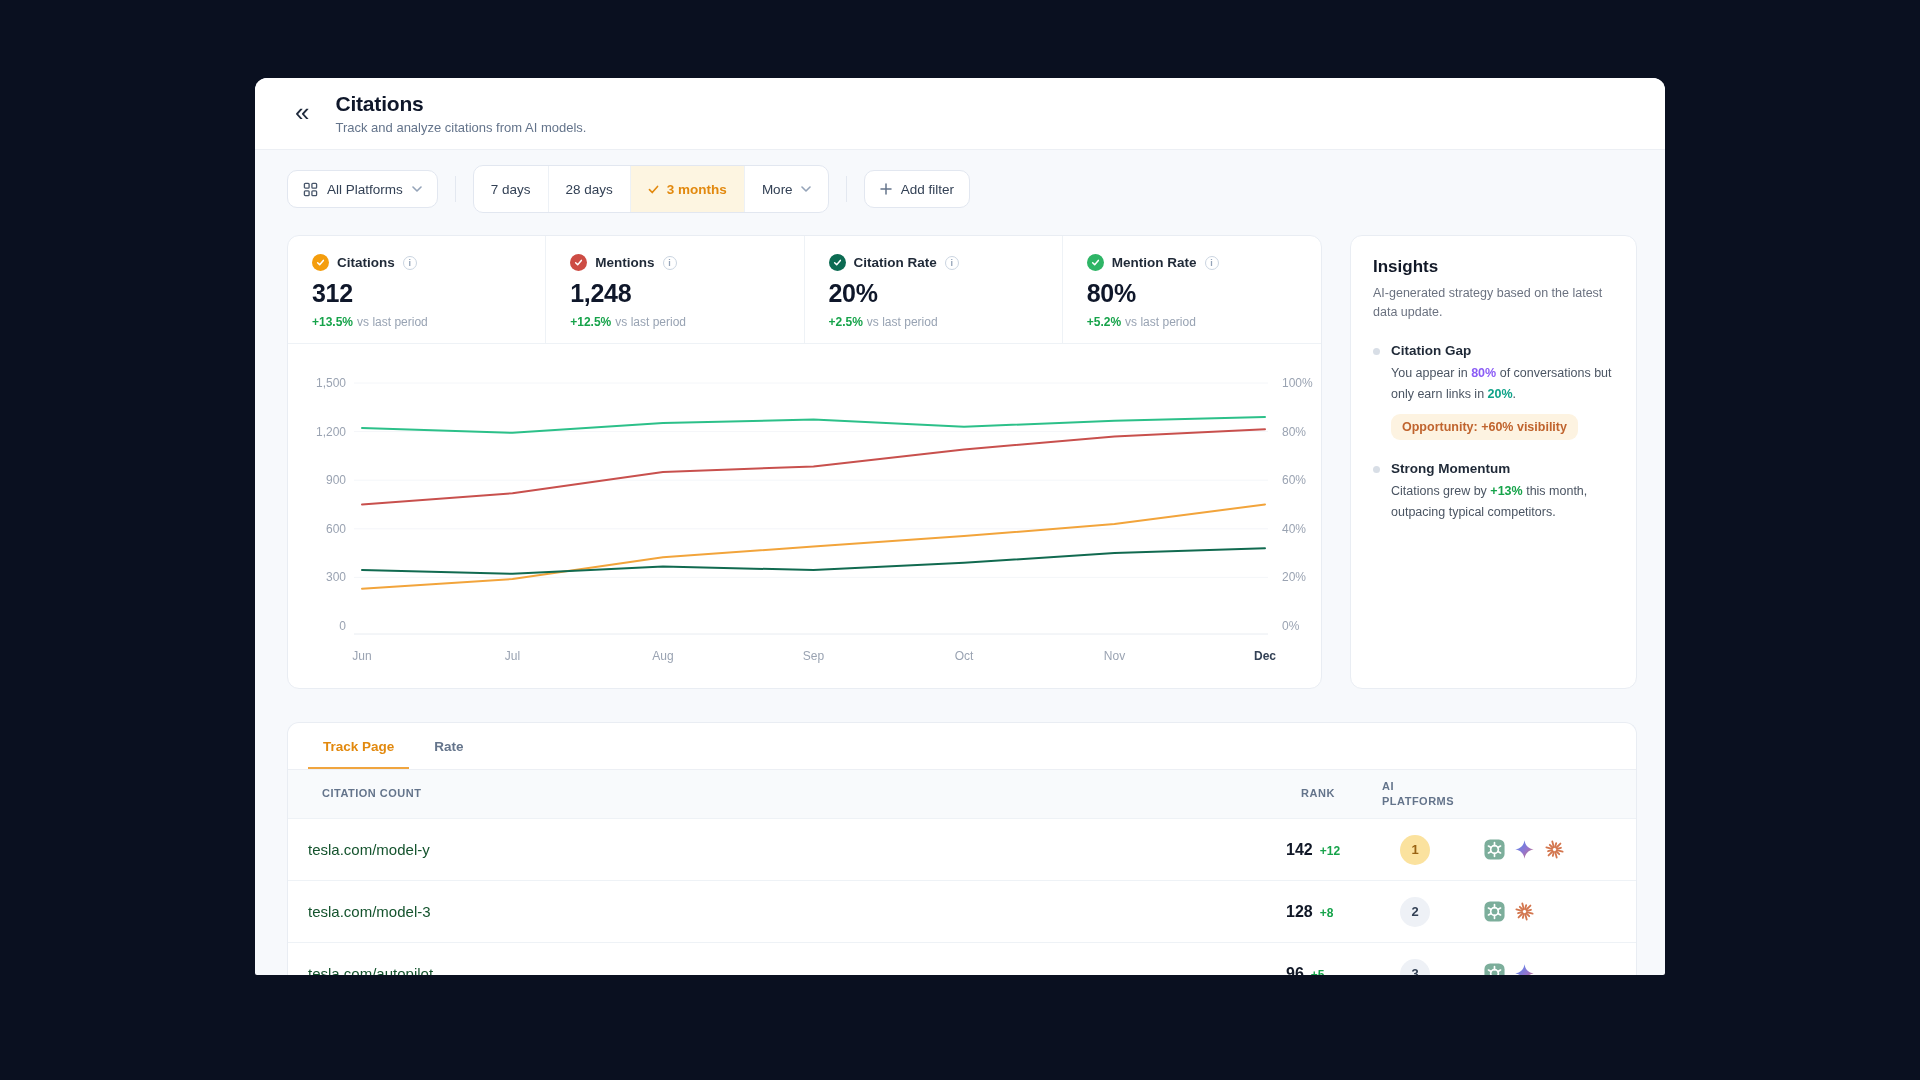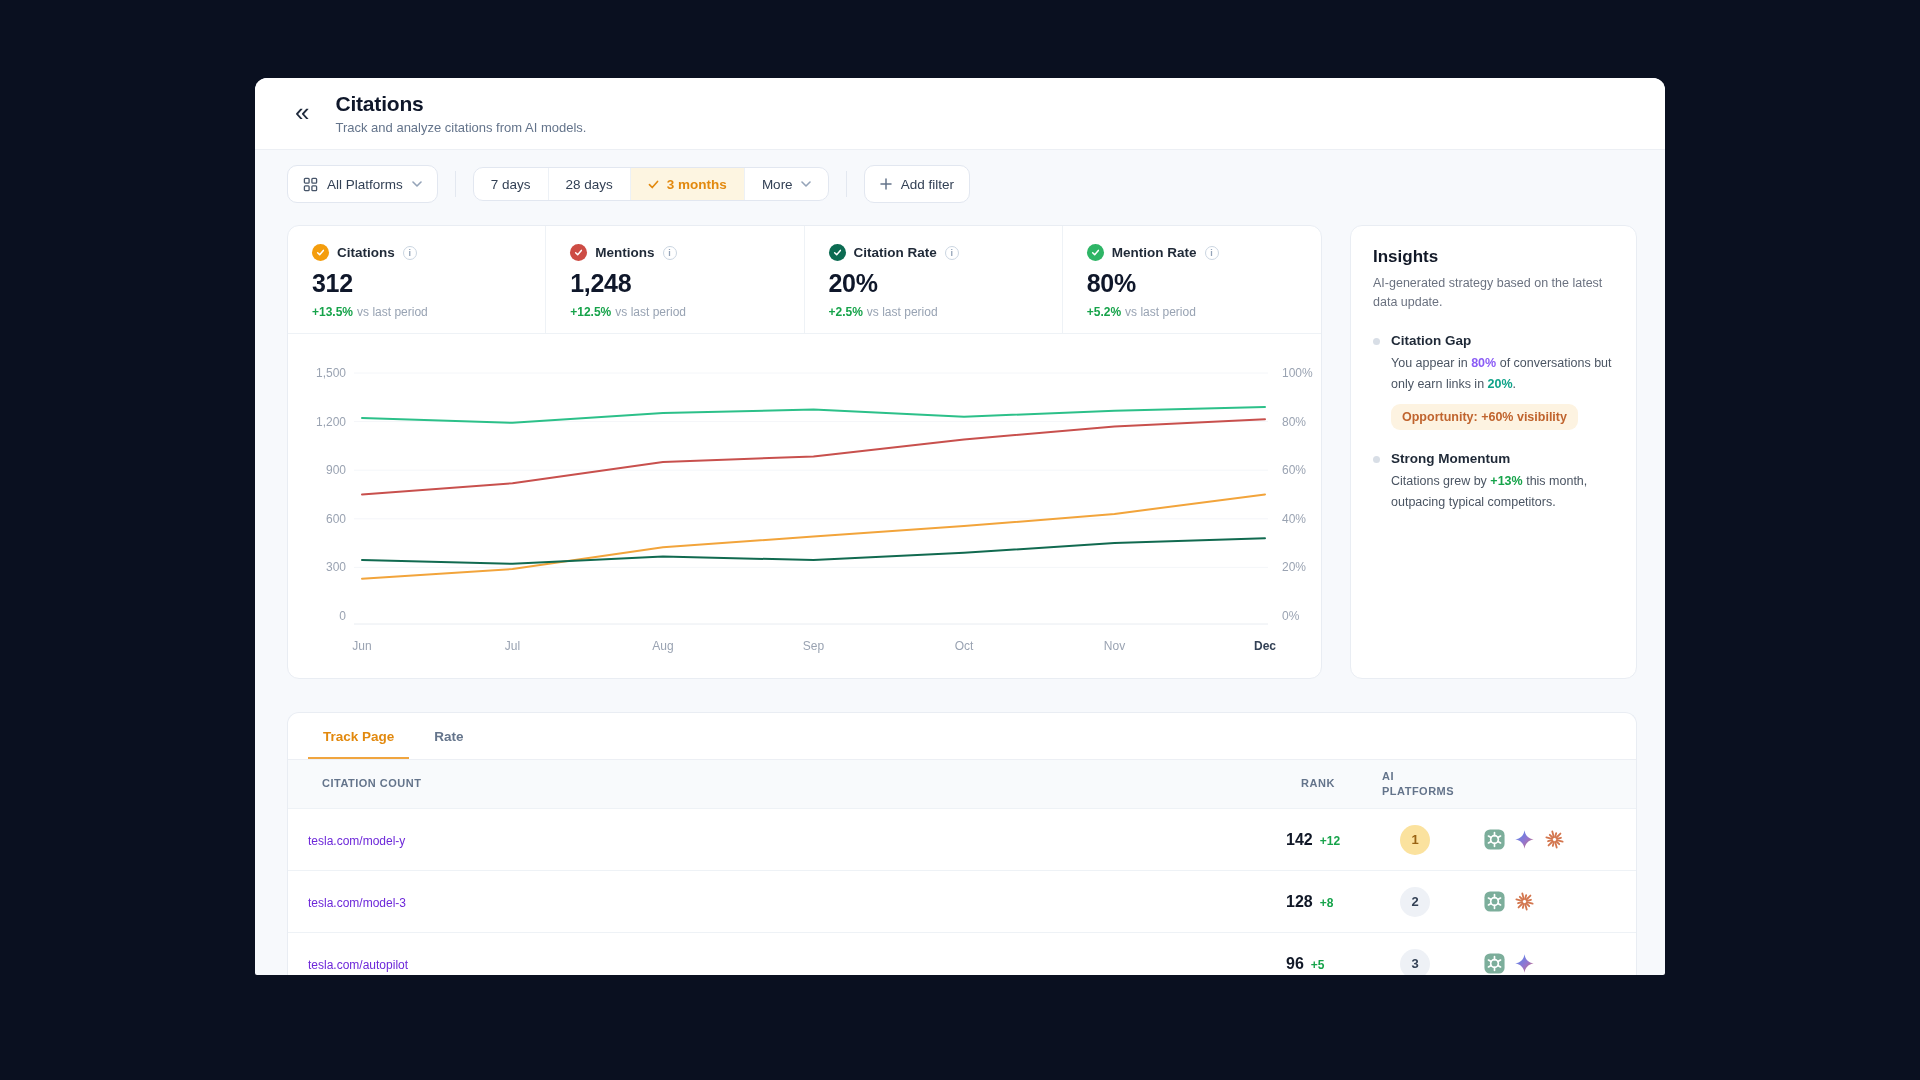--- a/index.html
+++ b/index.html
@@ -23,21 +23,21 @@
   .page-subtitle{ font-size:13px; color:#64748b; margin-top:4px;}
   
   .content{ padding:15px 28px 0 32px; }
   .filter-row{ display:flex; align-items:center; gap:17px; }
   .btn{
     background:#fff; border:1px solid #e2e7f0; border-radius:10px; height:38px;
     display:inline-flex; align-items:center; gap:9px; padding:0 15px;
     font-size:13.5px; color:#334155; font-weight:500; cursor:pointer; white-space:nowrap;
   }
   .vdivider{ width:1px; height:26px; background:#e3e8f0; }
-  .segment-group{ display:flex; background:#fff; border:1px solid #e2e7f0; border-radius:10px; overflow:hidden; height:34px;}
+  .segment-group{ display:flex; background:#fff; border:1px solid #e2e7f0; border-radius:10px; overflow:hidden; height:48px;}
   .segment{ padding:0 17px; display:flex; align-items:center; gap:8px; font-size:13.5px;
     color:#334155; font-weight:500; border-right:1px solid #edf1f6; cursor:pointer; }
   .segment:last-child{ border-right:none; }
   .segment.active{ background:#fdf5e1; color:#e2890e; font-weight:600; }
   
   .cards-row{ display:flex; gap:28px; margin-top:22px; align-items:stretch; }
   .chart-card{ width:1035px; background:#fff; border:1px solid #e9edf3; border-radius:12px; overflow:hidden;}
   .stats-row{ display:grid; grid-template-columns:repeat(4,1fr); border-bottom:1px solid #eef2f6;}
   .stat-cell{ padding:18px 24px 14px; border-right:1px solid #eef2f6; }
   .stat-cell:last-child{ border-right:none; }
@@ -68,21 +68,21 @@
   .tab{ padding:16px 15px 13px; font-size:13.5px; font-weight:600; color:#64748b;
     border-bottom:2px solid transparent; cursor:pointer;}
   .tab.active{ color:#e2890e; border-bottom-color:#f0a53f;}
   .tgrid{ display:grid; grid-template-columns:1fr 92px 102px 150px; padding:0 20px; align-items:center;}
   .thead{ background:#f8fafc; min-height:48px; }
   .th{ font-size:11px; font-weight:700; color:#64748b; letter-spacing:0.5px; line-height:1.4; padding:8px 0;}
   .th.count, .td.count{ padding-left:14px; }
   .th.rank, .td.rank{ justify-self:center; text-align:center; }
   .th.platforms, .td.platforms{ padding-left:18px; }
   .trow{ min-height:62px; border-top:1px solid #eef2f6; }
-  .url{ font-size:12px; font-weight:500; color:#6d28d9; cursor:pointer;}
+  .url{ font-size:15px; font-weight:500; color:#14532d; cursor:pointer;}
   .count-num{ font-size:16px; font-weight:700; color:#111827;}
   .count-delta{ font-size:12px; font-weight:600; color:#16a34a; margin-left:7px;}
   .rank-badge{ width:30px; height:30px; border-radius:50%; display:flex; align-items:center;
     justify-content:center; font-size:13px; font-weight:600; background:#eef1f6; color:#334155;}
   .rank-badge.first{ background:#fbe29e; color:#996312; }
   .td.platforms{ display:flex; gap:9px; align-items:center; }
   .plat-icon{ display:flex; }
   svg text{ font-family:"Liberation Sans", sans-serif; }
 </style>
 </head>

